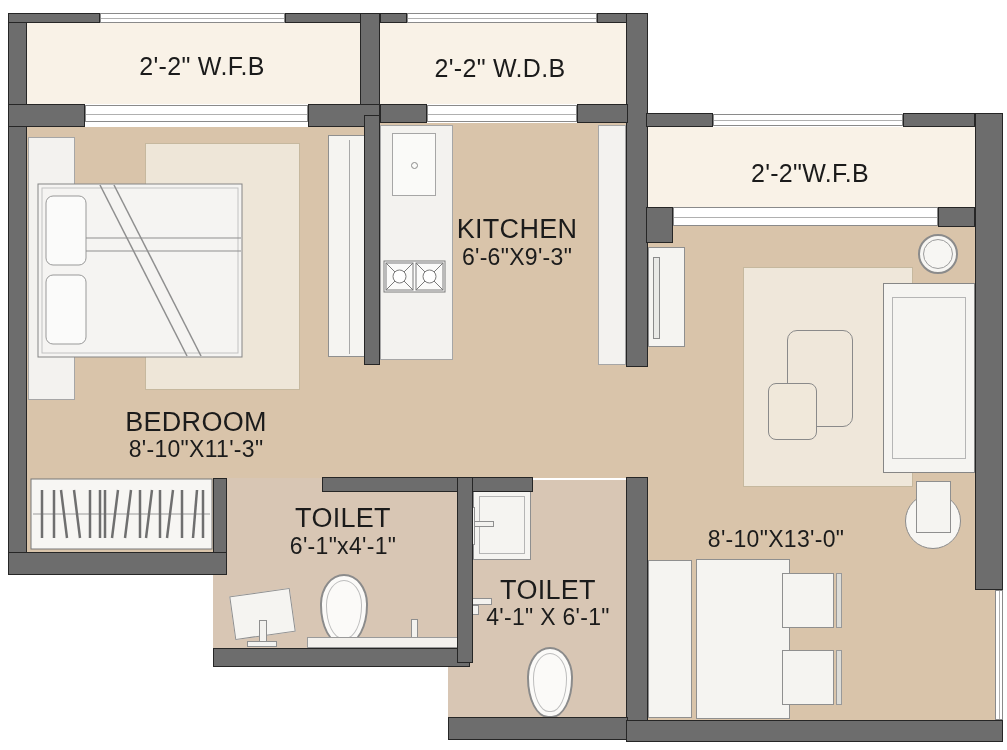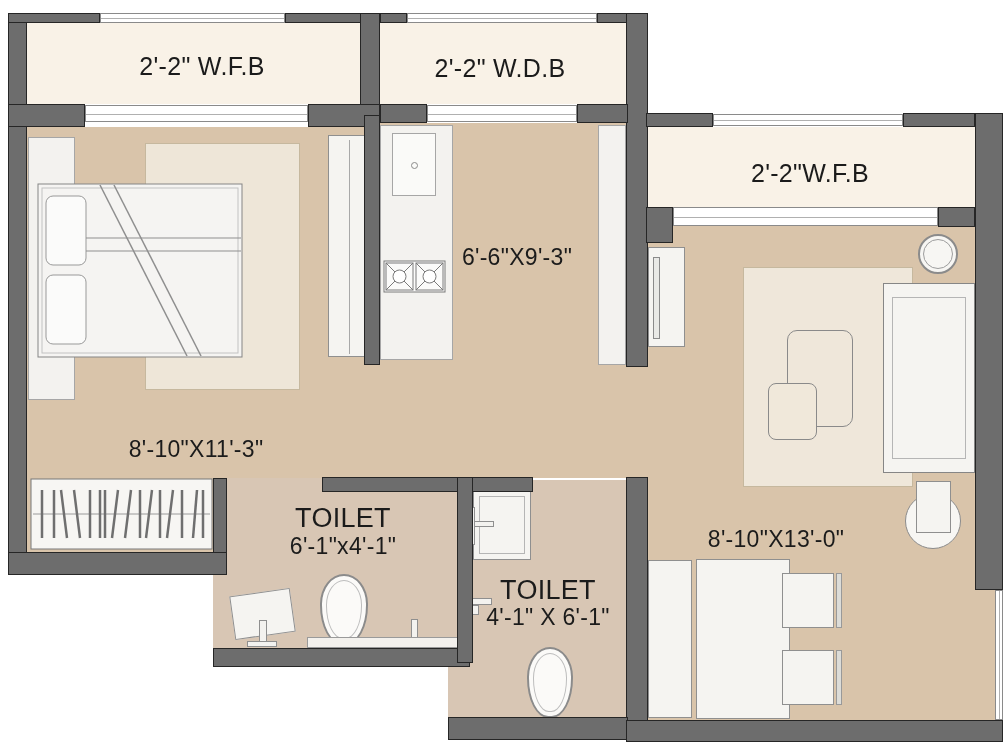--- a/index.html
+++ b/index.html
@@ -194,22 +194,24 @@
       <div class="wline"></div>
     </div>
   <div class="abs window-v" style="left:995px;top:590px;width:8px;height:130px">
       <div class="wlinev"></div>
     </div>
 
   <div class="lbl balc-lbl" style="left:202px;top:53px">2'-2" W.F.B</div>
   <div class="lbl balc-lbl" style="left:500px;top:55px">2'-2" W.D.B</div>
   <div class="lbl balc-lbl" style="left:810px;top:160px">2'-2"W.F.B</div>
 
+  <div class="lbl room-name" style="left:196px;top:408px">BEDROOM</div>
   <div class="lbl room-dims" style="left:196px;top:437px">8'-10"X11'-3"</div>
 
+  <div class="lbl room-name" style="left:517px;top:215px">KITCHEN</div>
   <div class="lbl room-dims" style="left:517px;top:245px">6'-6"X9'-3"</div>
 
   <div class="lbl room-dims" style="left:776px;top:527px">8'-10"X13'-0"</div>
 
   <div class="lbl room-name" style="left:343px;top:504px">TOILET</div>
   <div class="lbl room-dims" style="left:343px;top:534px">6'-1"x4'-1"</div>
 
   <div class="lbl room-name" style="left:548px;top:576px">TOILET</div>
   <div class="lbl room-dims" style="left:548px;top:605px">4'-1" X 6'-1"</div>
 

